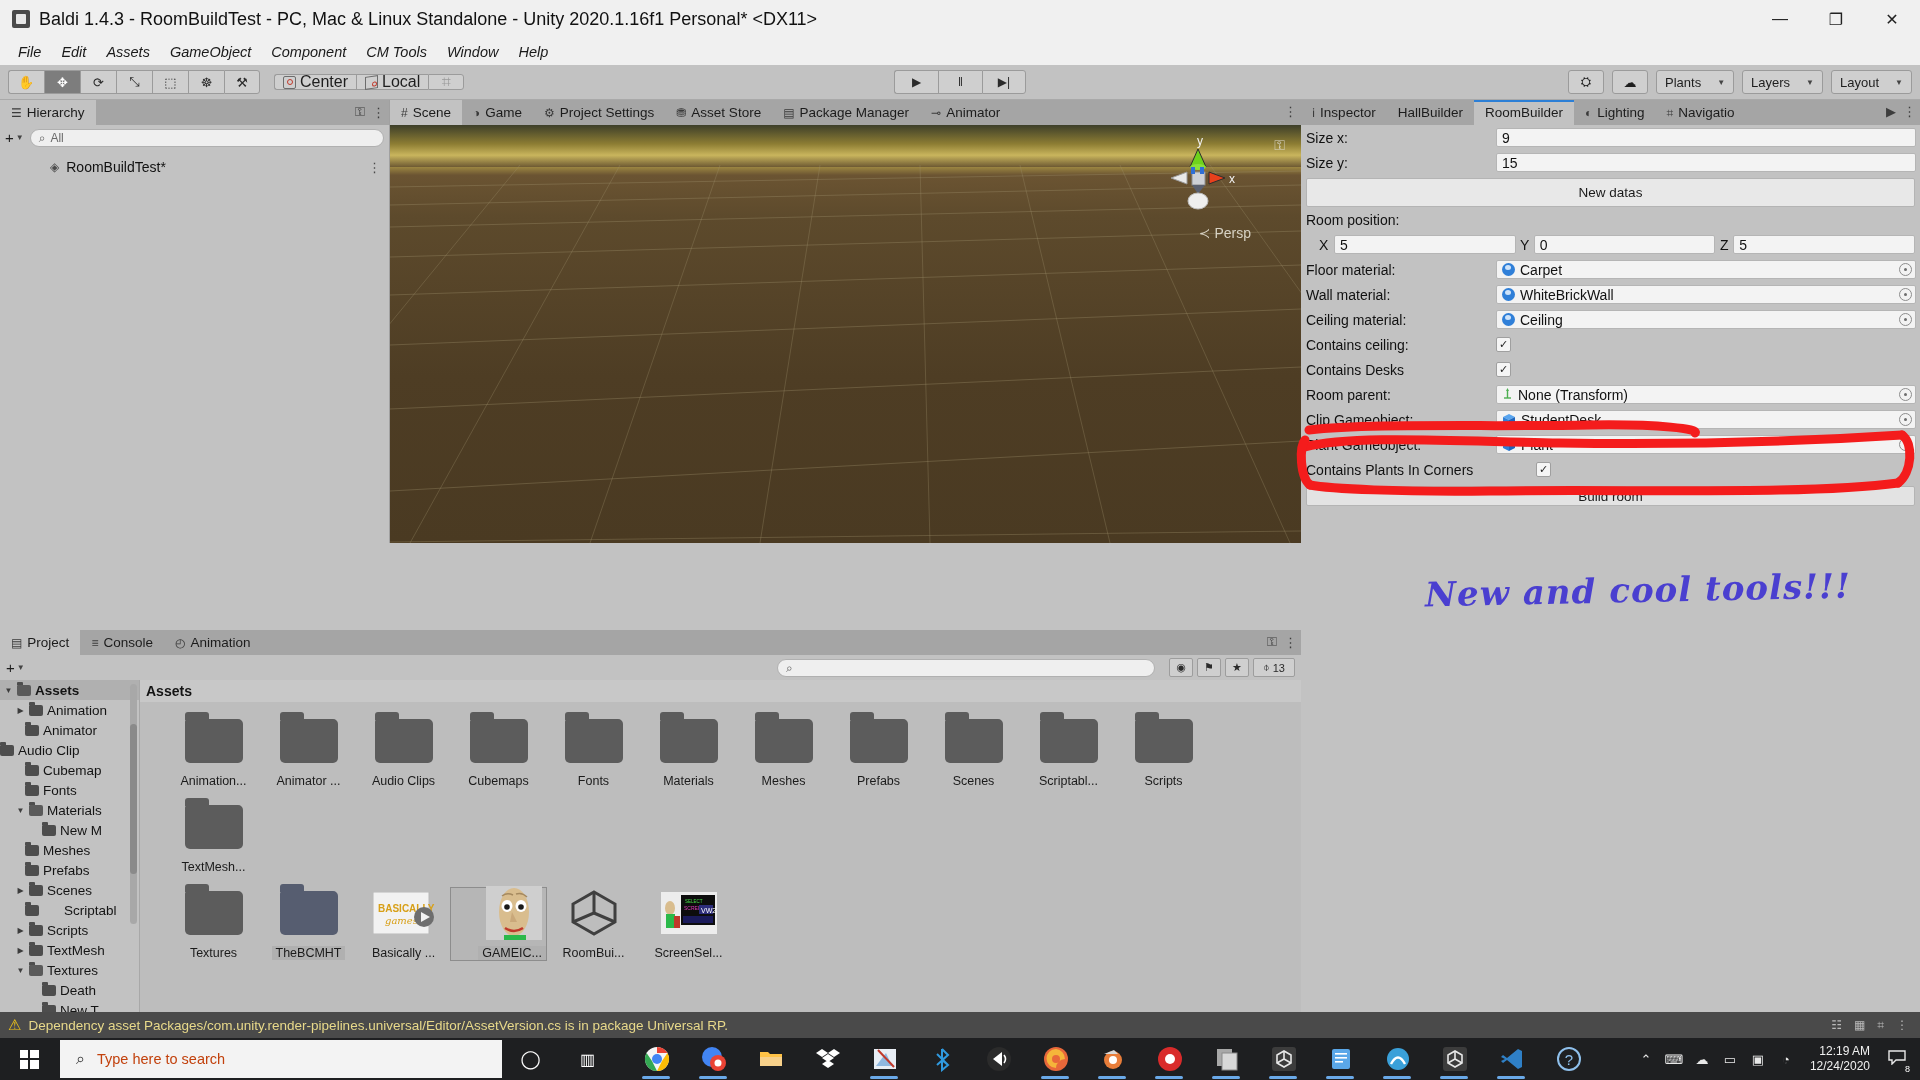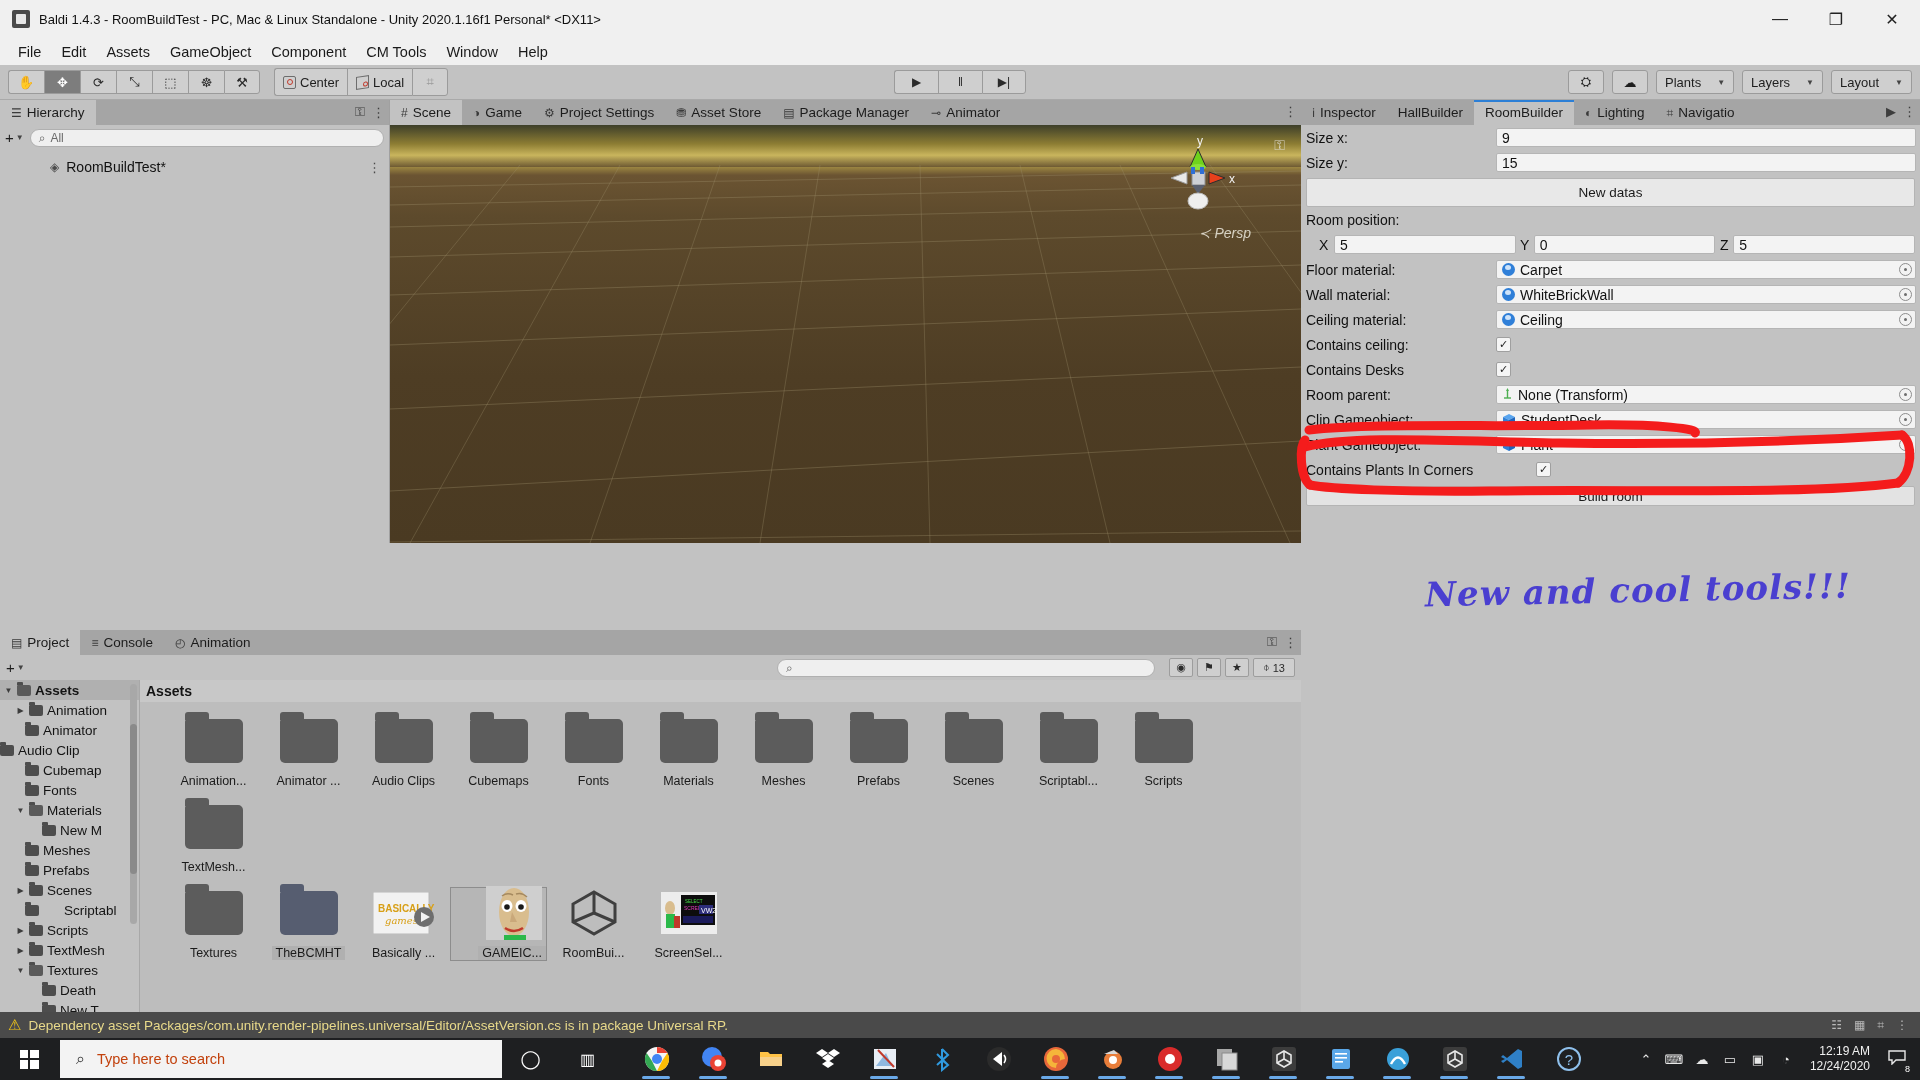--- a/index.html
+++ b/index.html
@@ -18,28 +18,28 @@
     background:#f0f0f0; display:flex; align-items:center;
   }
   .tb-icon {
     width:18px; height:18px; margin-left:12px; margin-right:9px;
     background:#4a4a4a; border-radius:2px; position:relative; flex:none;
   }
   .tb-icon:after{
     content:""; position:absolute; left:4px; top:4px; width:10px; height:10px;
     background:#e8e8e8; border-radius:1px;
   }
-  .tb-title { font-size:13px; color:#111; white-space:nowrap; }
+  .tb-title { font-size:18px; color:#111; white-space:nowrap; }
   .tb-btns { margin-left:auto; display:flex; height:38px; }
   .tb-btn { width:56px; height:38px; display:flex; align-items:center; justify-content:center; font-size:16px; color:#222; }
 
   
   .menubar {
     position:absolute; left:0; top:38px; width:1920px; height:27px;
-    background:#f0f0f0; display:flex; align-items:center; padding-left:8px;
+    background:#f0f0f0; display:flex; align-items:center; padding-left:8px;font-style:italic;
   }
   .menubar .mi { font-size:14.5px; padding:3px 10px; color:#1a1a1a; white-space:nowrap; }
 
   
   .editor {
     position:absolute; left:0; top:65px; width:1920px; height:947px;
     background:#c2c2c2;
   }
 
   
@@ -51,22 +51,22 @@
   .tbtn{
     width:36px; height:24px; background:#cfcfcf; border:1px solid #9b9b9b;
     border-right:none; display:flex; align-items:center; justify-content:center;
     font-size:13px; color:#2a2a2a;
   }
   .tbtn:first-child{ border-radius:3px 0 0 3px; }
   .tbtn:last-child{ border-right:1px solid #9b9b9b; border-radius:0 3px 3px 0; }
   .tbtn.active{ background:#7d7d7d; color:#fff; }
   .pivot-group{ display:flex; margin-left:14px; }
   .pbtn{
-    height:28px; padding:0 8px; background:#cfcfcf; border:1px solid #9b9b9b; border-right:none;
-    display:flex; align-items:center; gap:4px; font-size:13px; color:#1e1e1e;
+    height:16px; padding:0 8px; background:#cfcfcf; border:1px solid #9b9b9b; border-right:none;
+    display:flex; align-items:center; gap:4px; font-size:16px; color:#1e1e1e;
   }
   .pbtn:first-child{ border-radius:3px 0 0 3px; }
   .pbtn:last-child{ border-right:1px solid #9b9b9b; border-radius:0 3px 3px 0; }
   .pbtn.dim{ color:#9a9a9a; width:36px; padding:0; justify-content:center; }
   .play-group{ position:absolute; left:50%; transform:translateX(-50%); display:flex; }
   .playbtn{
     width:44px; height:24px; background:#cfcfcf; border:1px solid #9b9b9b; border-right:none;
     display:flex; align-items:center; justify-content:center; font-size:12px; color:#2b2b2b;
   }
   .playbtn:first-child{ border-radius:3px 0 0 3px; }
@@ -126,21 +126,21 @@
     background:linear-gradient(#4a3f1e 0%, #7d6b2e 5%, #b6a14a 9%, #6b5432 12%, #5d4a2c 22%, #4e3d24 60%, #4a3a22 100%);
     overflow:hidden;
   }
   .horizon{
     position:absolute; left:0; top:0; width:100%; height:42px;
     background:linear-gradient(#3d3f2a 0%, #8d7d33 45%, #c9b55d 72%, #6e5a33 100%);
   }
   .floorgrid{ position:absolute; left:0; top:40px; width:100%; height:378px; overflow:hidden; }
   .floorgrid svg{ display:block; }
   .gizmo{ position:absolute; right:58px; top:6px; width:90px; height:90px; }
-  .persp-label{ position:absolute; right:50px; top:100px; font-size:14px; color:#d7d2c4;font-style:italic; }
+  .persp-label{ position:absolute; right:50px; top:100px; font-size:14px; color:#d7d2c4; }
   .lock-ic{ position:absolute; right:16px; top:12px; font-size:14px; color:#d9d4c6; }
 
   
   #inspector{ left:1301px; top:35px; width:619px; height:443px; background:#c2c2c2; }
   .insp-tabs{ height:25px; background:#a5a5a5; display:flex; align-items:flex-end; }
   .insp-body{ padding:0; }
   .irow{ height:25px; display:flex; align-items:center; padding:0 4px 0 5px; gap:0; }
   .ilabel{ font-size:14px; color:#111; white-space:nowrap; }
   .ifield{
     height:19px; background:#f3f3f3; border:1px solid #b5b5b5; border-radius:2px;

